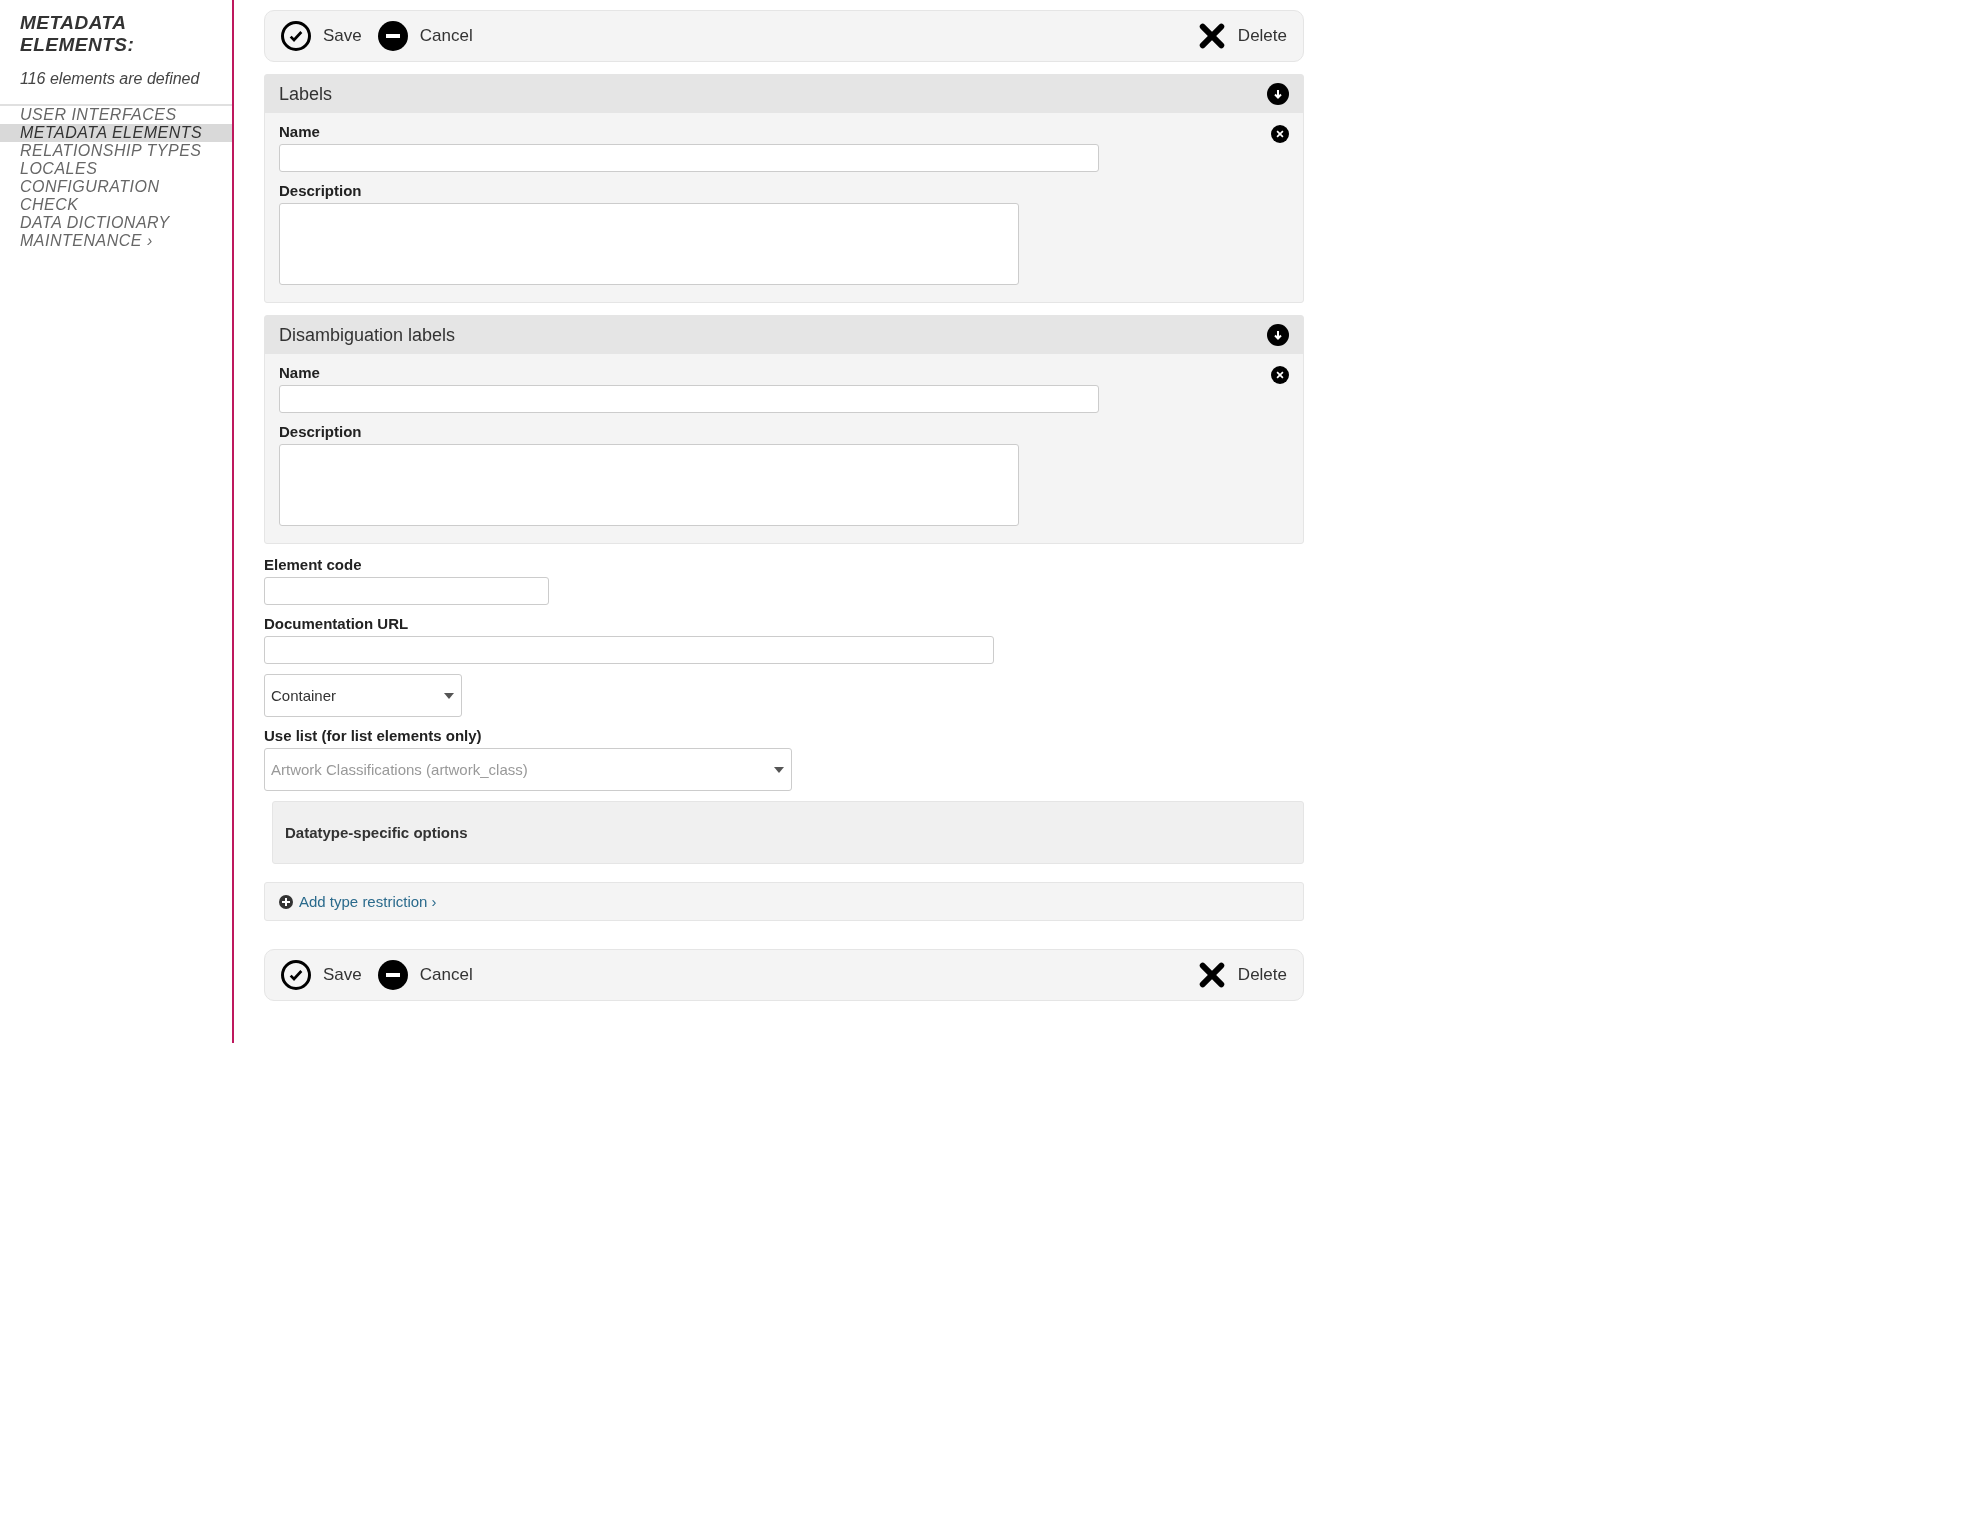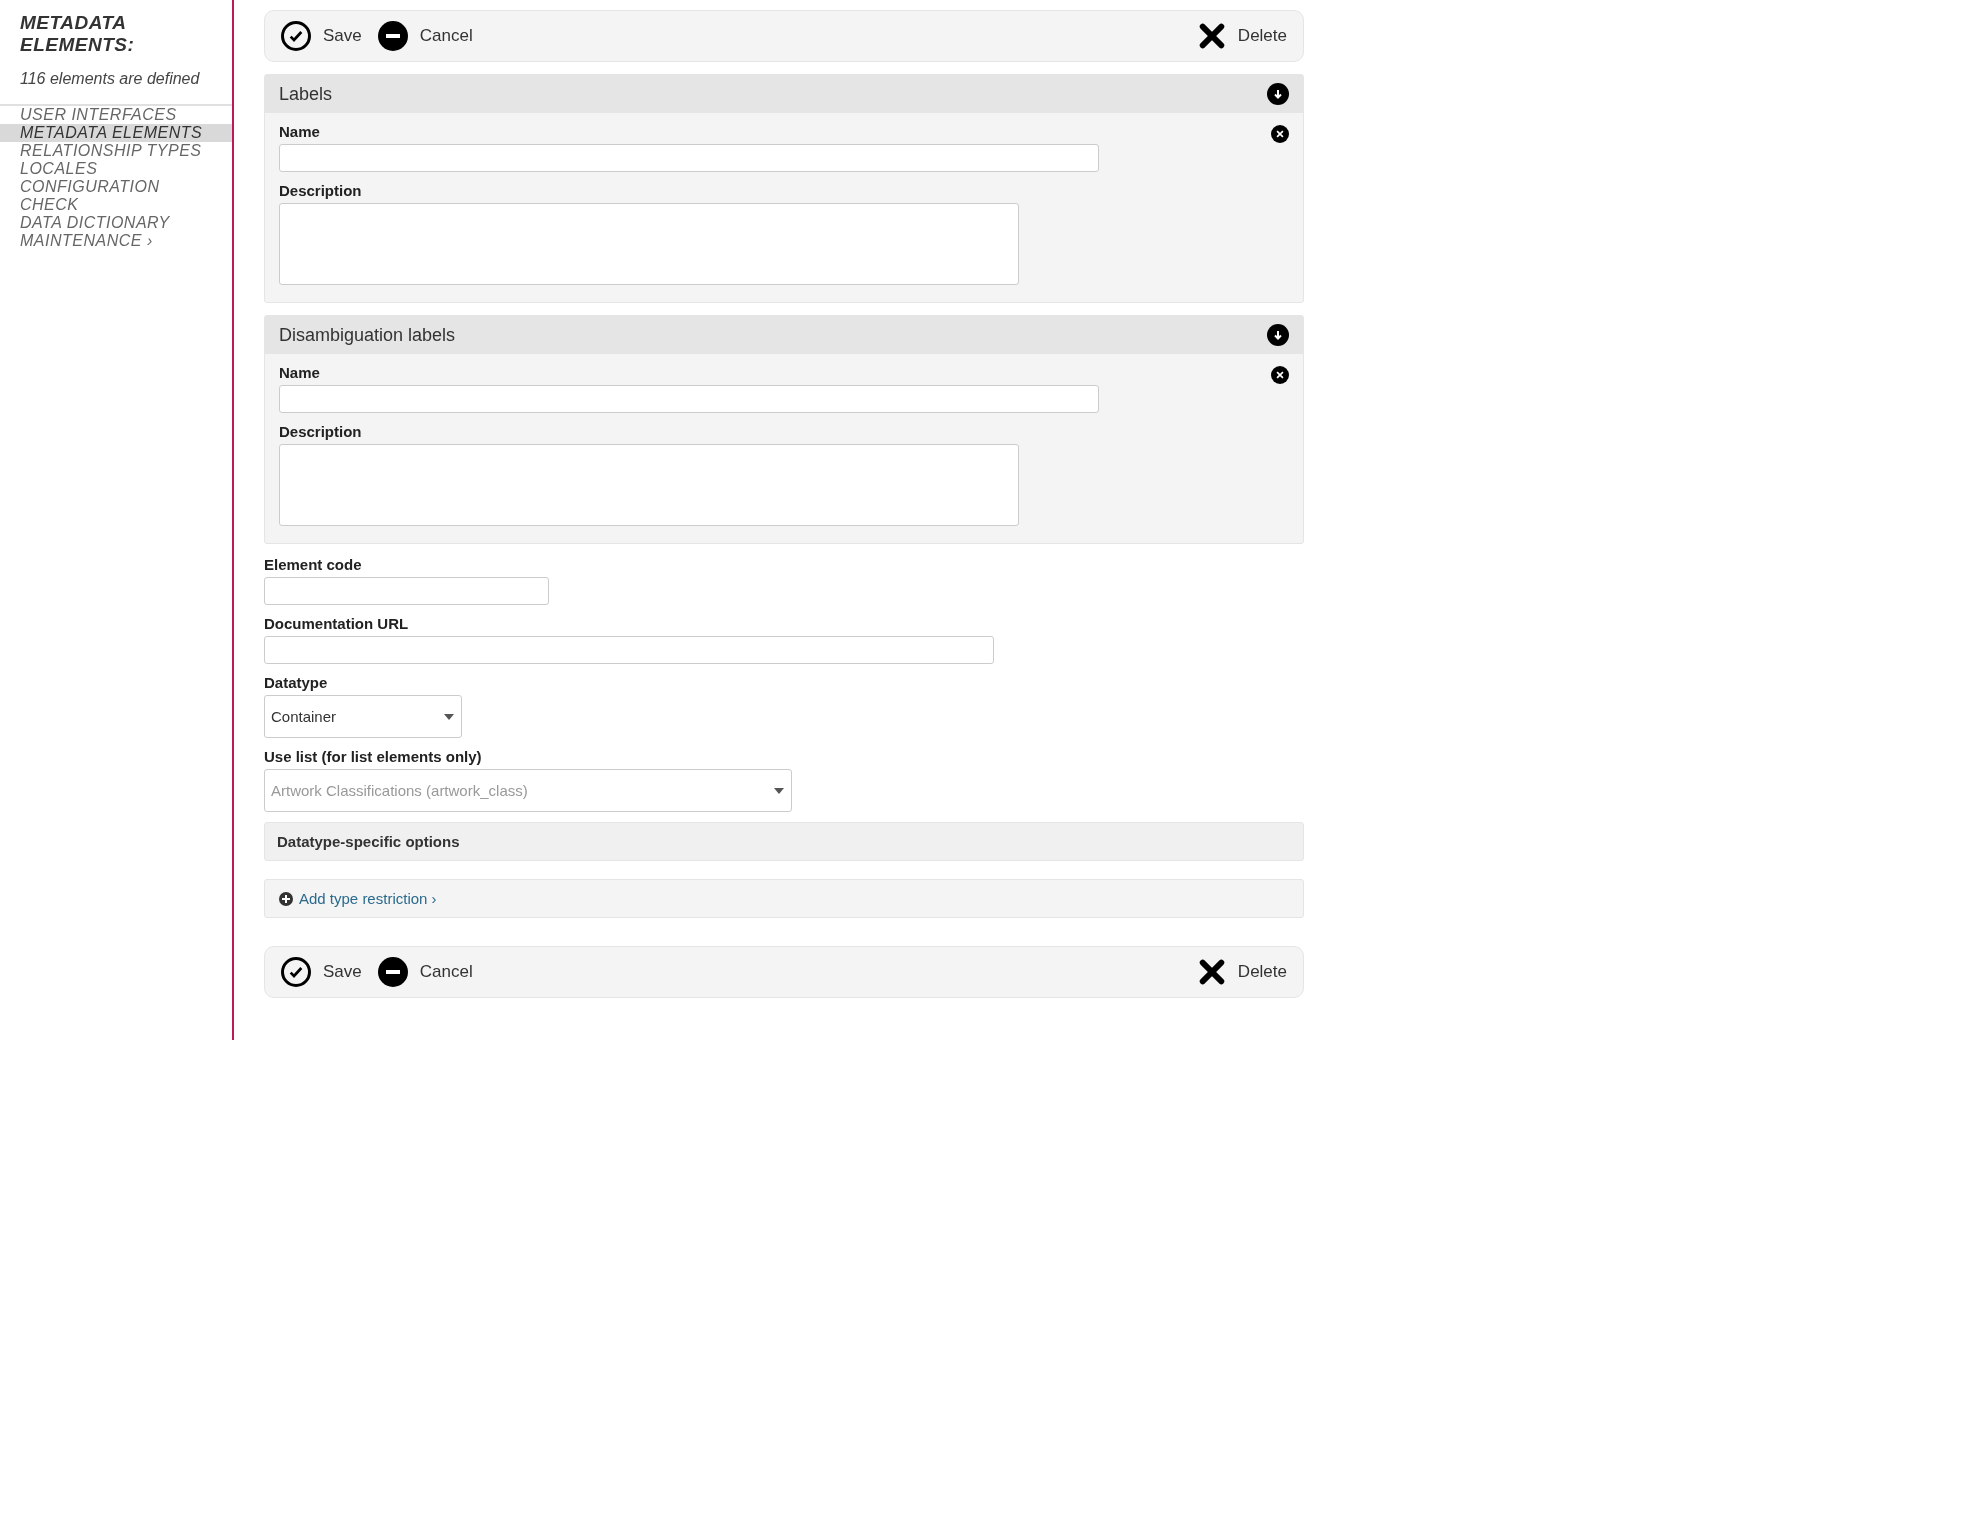--- a/index.html
+++ b/index.html
@@ -186,25 +186,26 @@
   transform: translateY(-50%);
   width: 0; height: 0;
   border-left: 5px solid transparent;
   border-right: 5px solid transparent;
   border-top: 6px solid #555;
 }
 .sub-panel-header {
   background: #f0f0f0;
   border: 1px solid #e5e5e5;
   border-radius: 3px;
-  padding: 10px 12px;
+  padding: 22px 12px;
   font-weight: 700;
   font-size: 15px;
   color: #333;
   margin-bottom: 18px;
+  margin-left: 8px;
 }
 .section-title {
   font-weight: 700;
   font-size: 15px;
   color: #222;
   margin-bottom: 6px;
 }
 .type-restrictions-box {
   background: #f4f4f4;
   border: 1px solid #e5e5e5;
@@ -341,21 +342,20 @@
   <div class="plain-fields">
     <div class="field-group">
       <label class="field-label">Element code</label>
       <input class="text-input short-input" value="" style="">
     </div>
     <div class="field-group">
       <label class="field-label">Documentation URL</label>
       <input class="text-input med-input" value="" style="">
     </div>
     <div class="field-group">
-      <label class="field-label">Datatype</label>
       <div class="select-wrap" style="width:198px;">
         <div class="select">
           <span>Container</span>
         </div>
         <span class="select-caret"></span>
       </div>
     </div>
     <div class="field-group">
       <label class="field-label">Use list (for list elements only)</label>
       <div class="select-wrap" style="width:528px;">

